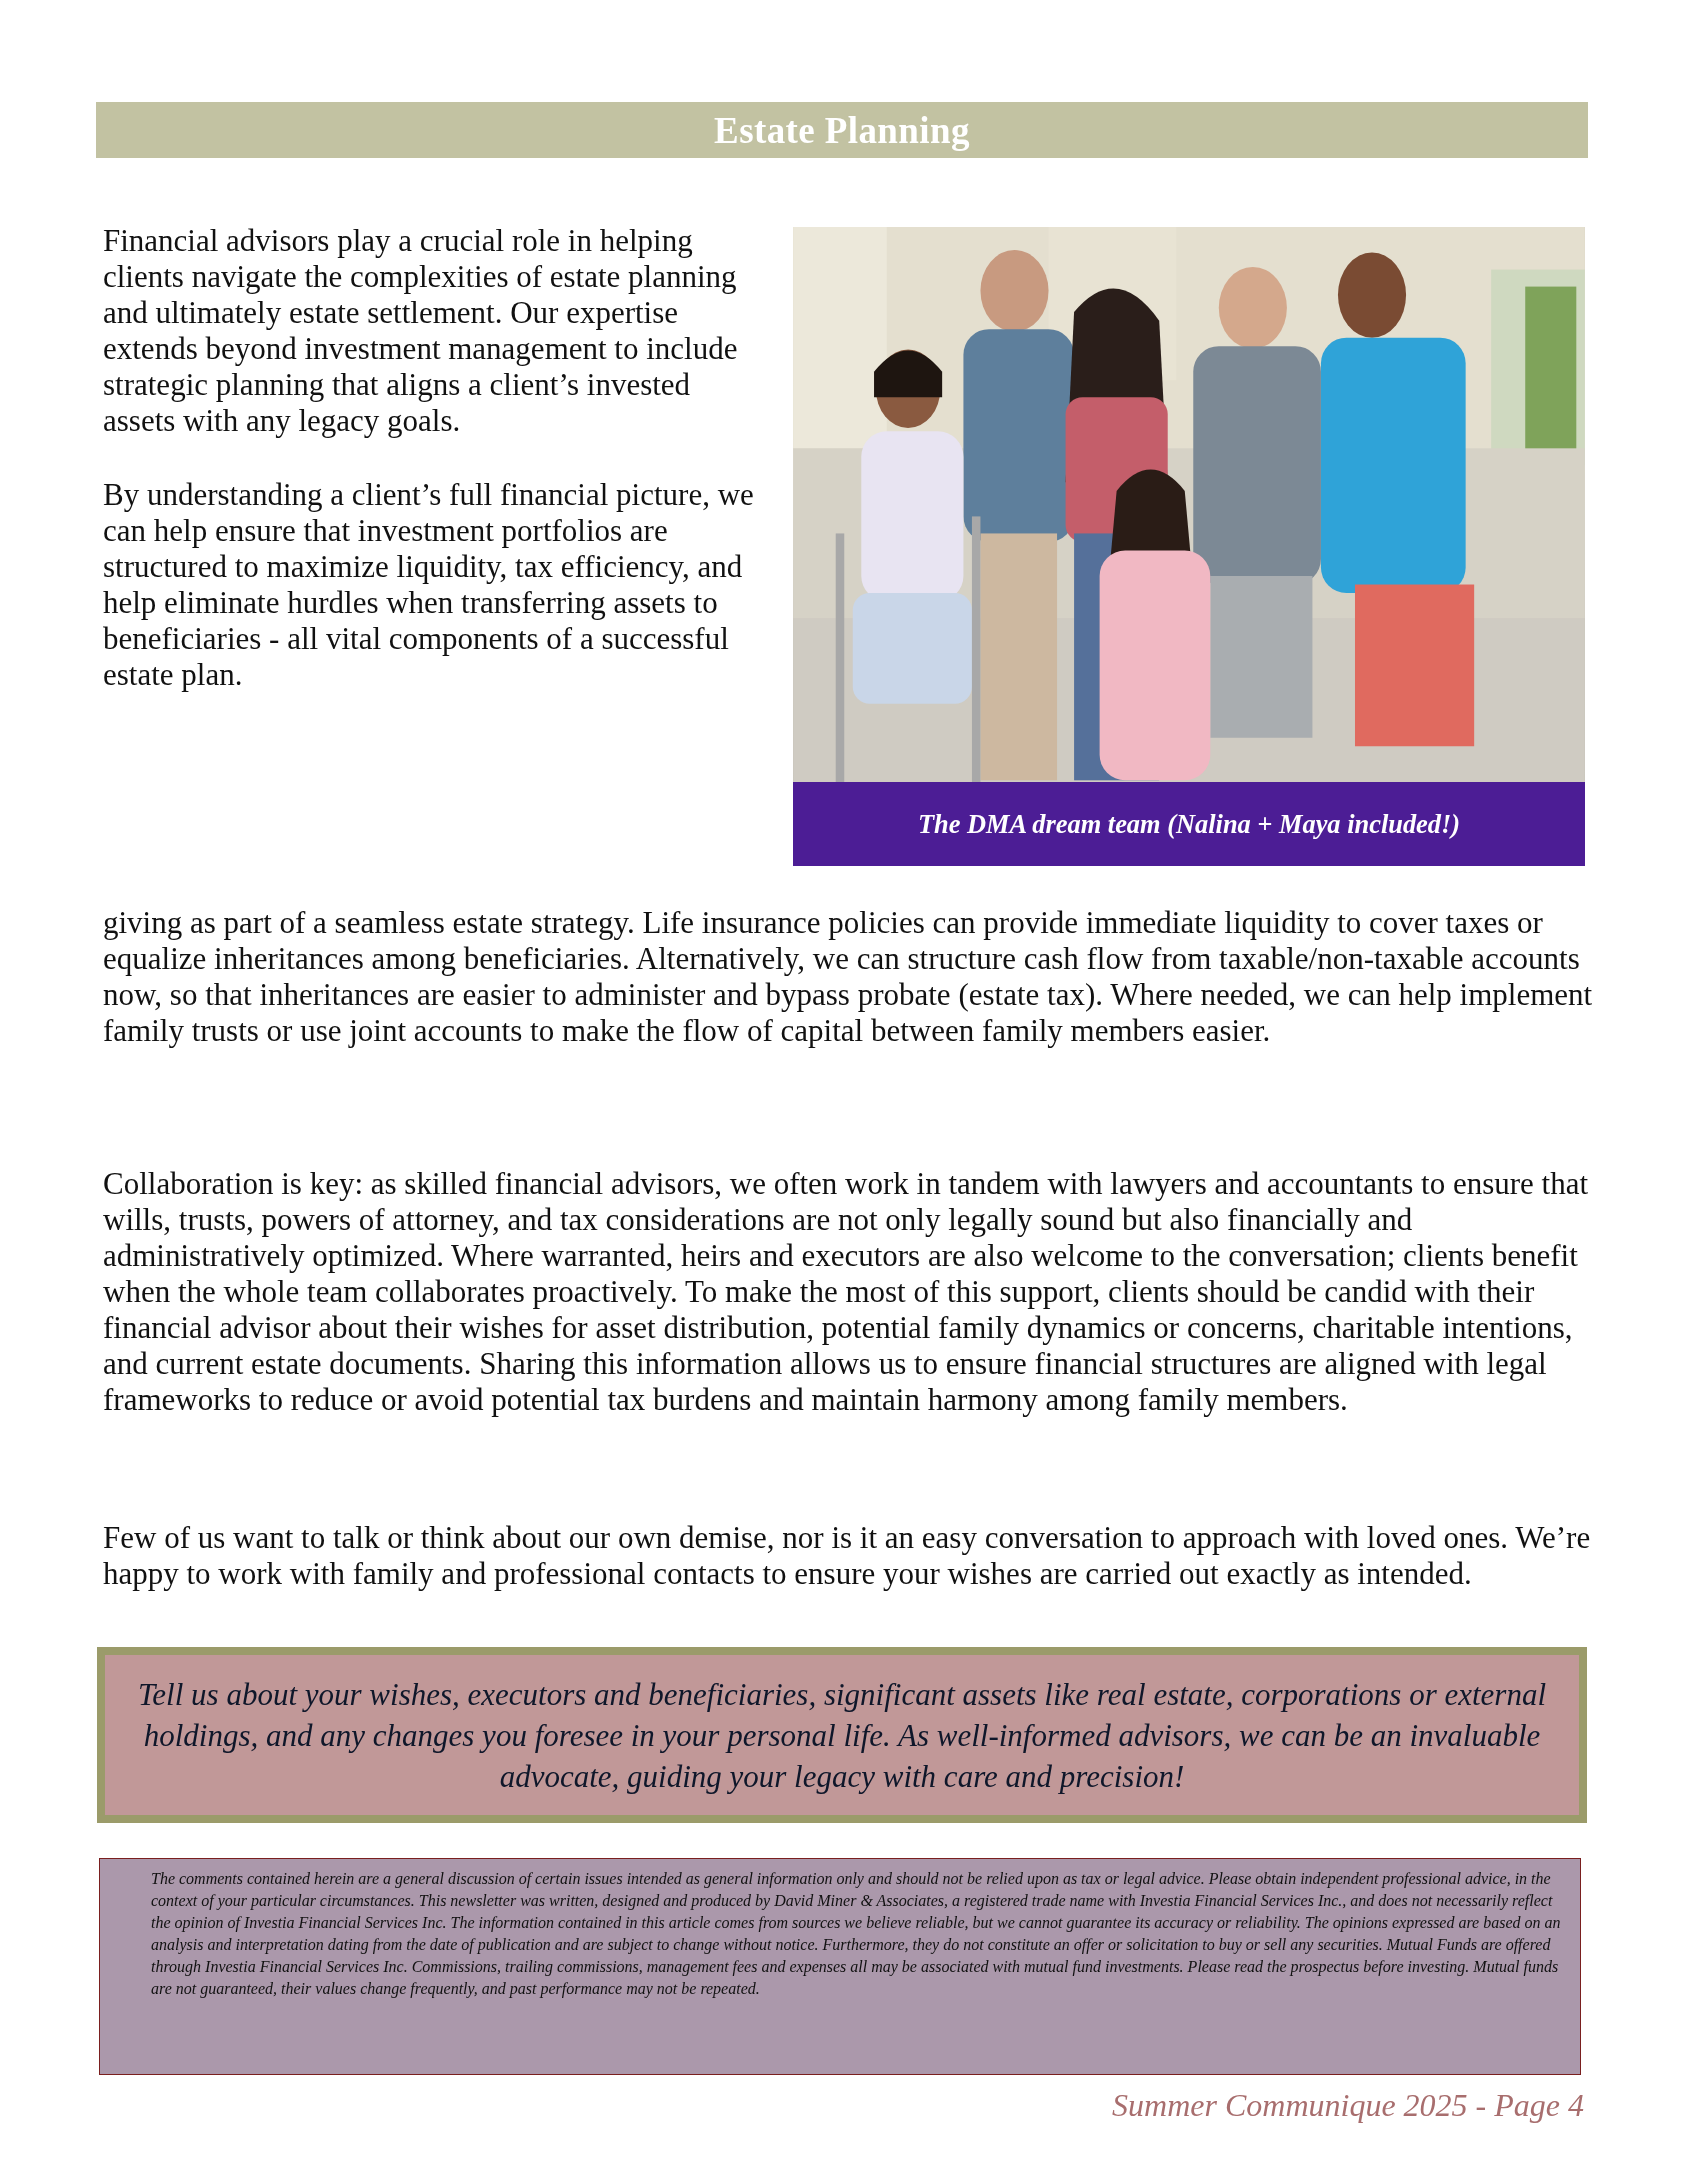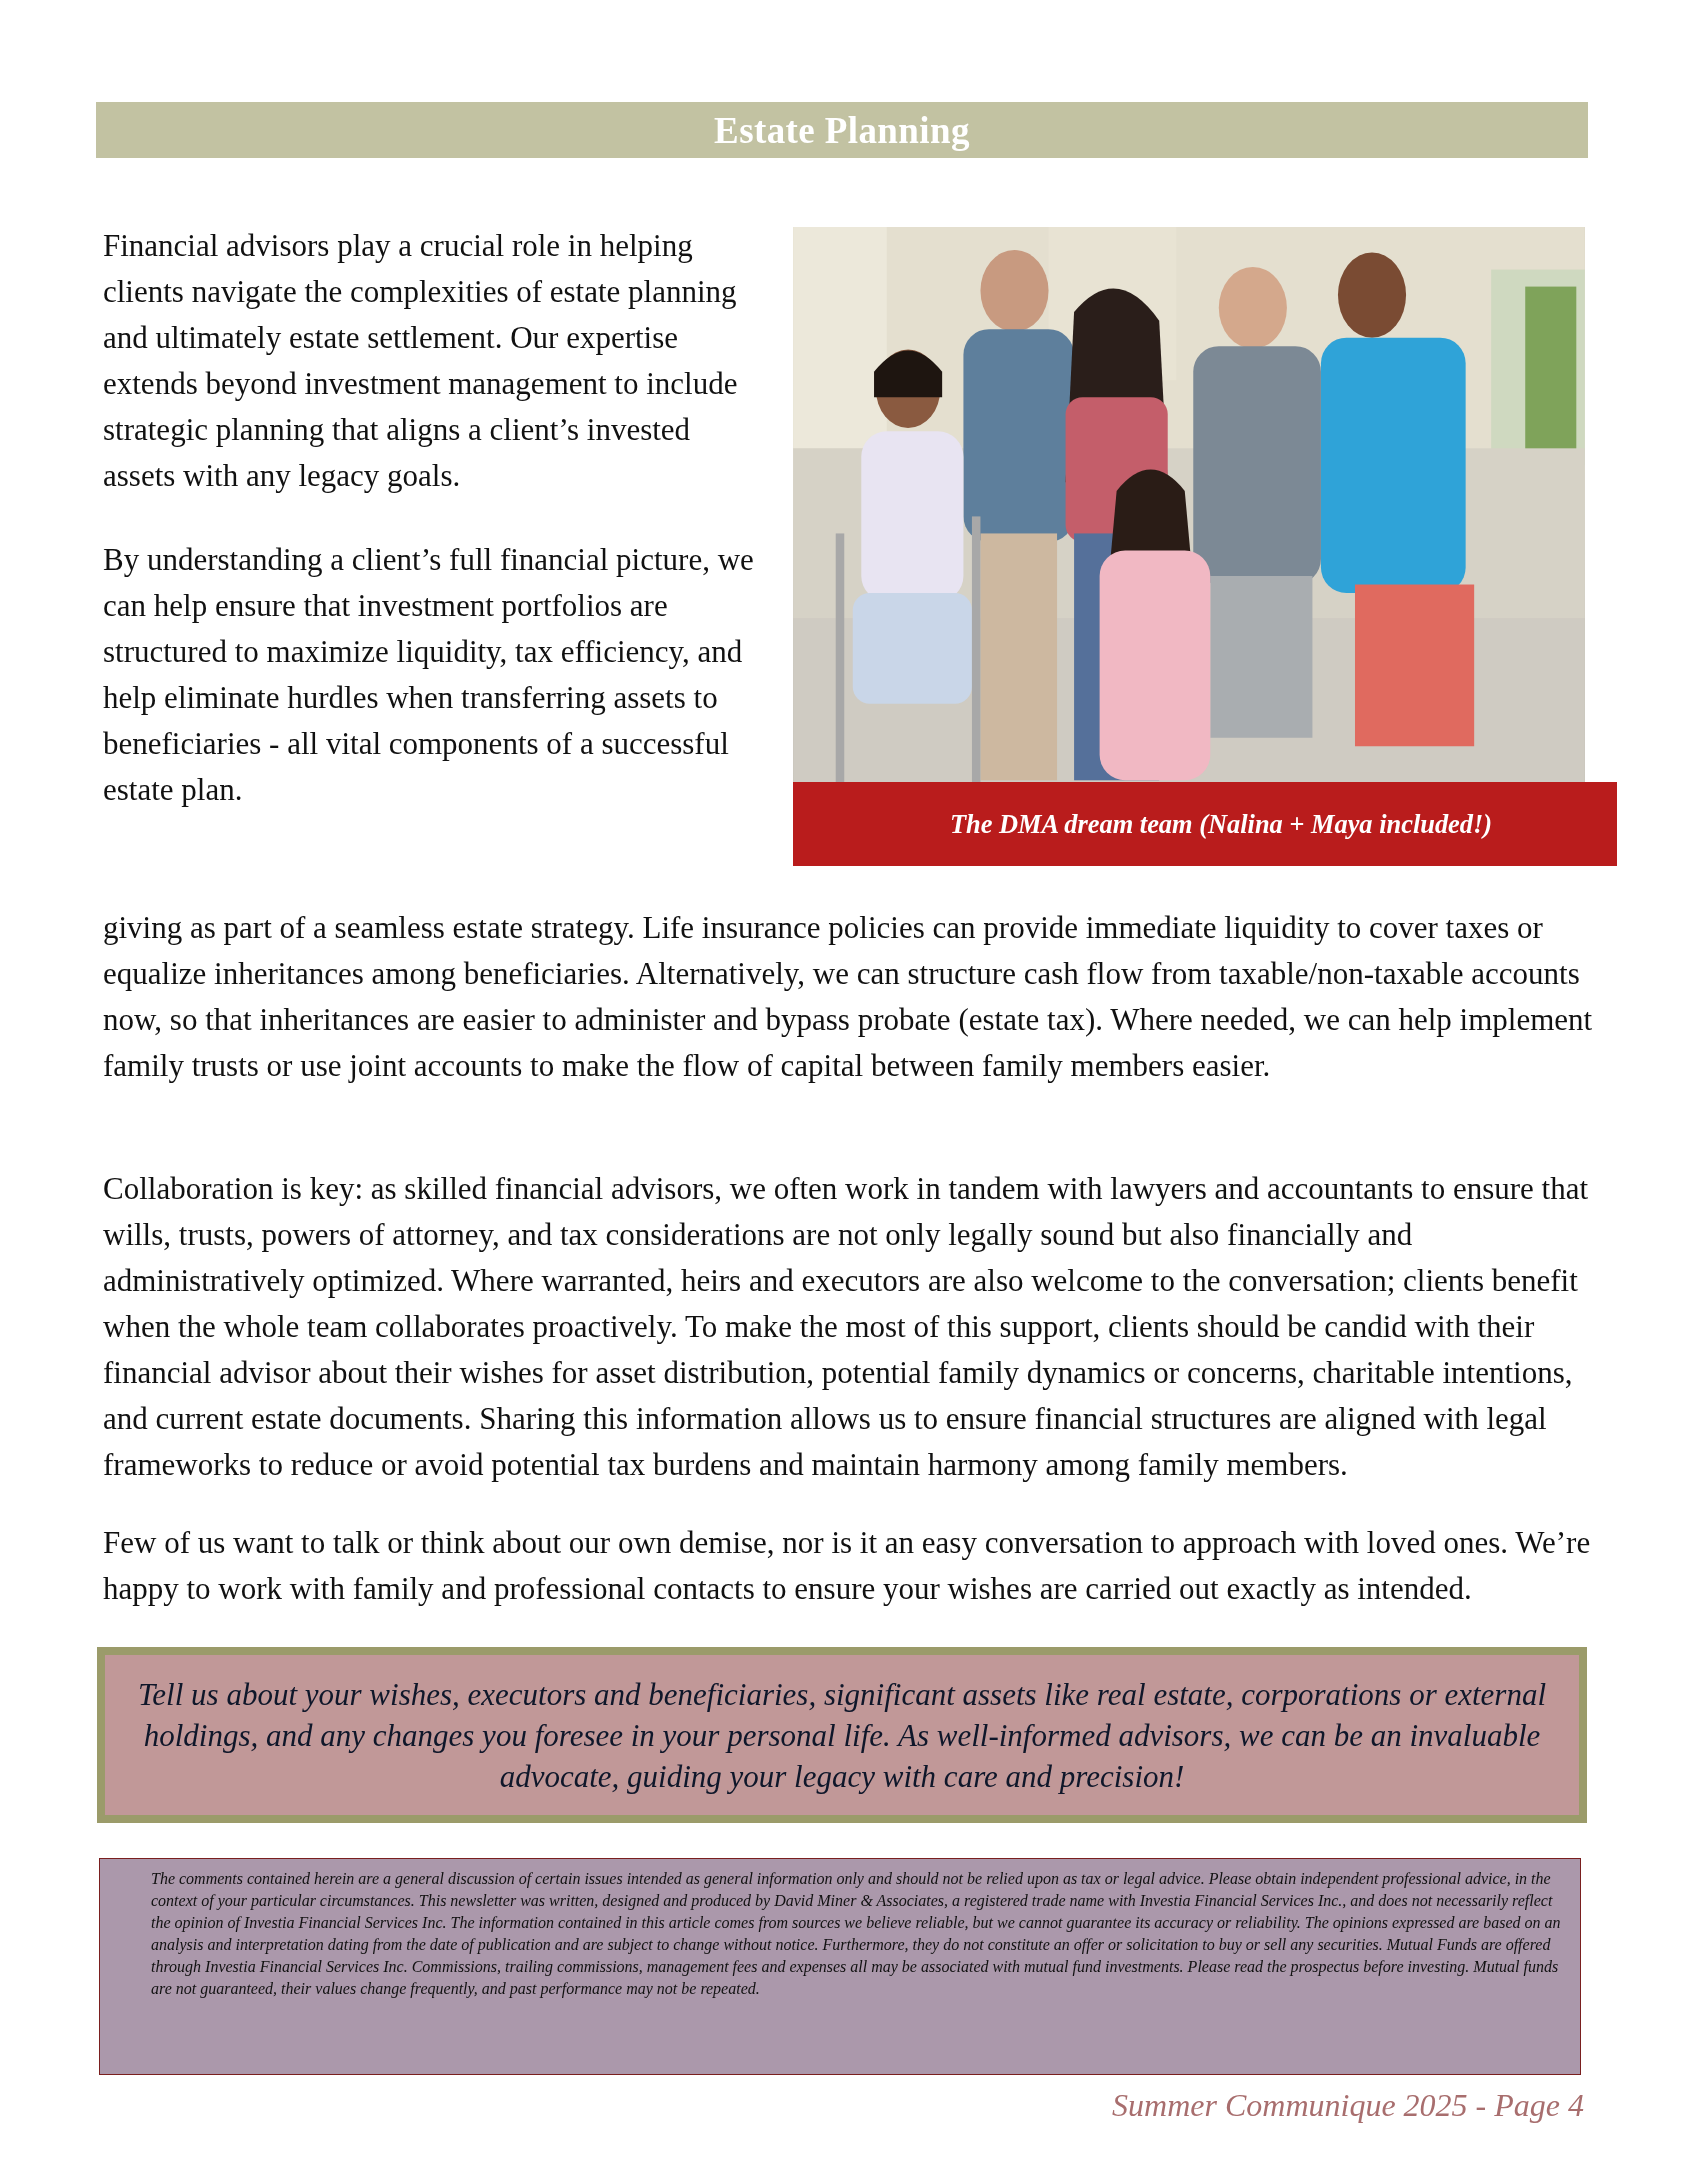--- a/index.html
+++ b/index.html
@@ -18,27 +18,27 @@
   .photo-wrap {
     position: absolute; left: 793px; top: 227px; width: 792px; height: 640px;
   }
   .photo {
     position: absolute; left: 0; top: 0; width: 792px; height: 555px; overflow: hidden;
     background: linear-gradient(180deg, #d9d3c1 0%, #e6e1d3 35%, #c9c6bd 70%, #bdbab2 100%);
   }
   .photo svg { display: block; }
   .caption {
     position: absolute; left: 0; top: 555px; width: 792px; height: 84px;
-    background: #b91c1c; display: flex; align-items: center; justify-content: center; padding-left: 32px;
+    background: #4c1d95; display: flex; align-items: center; justify-content: center;
   }
   .caption span {
     color: #ffffff; font-style: italic; font-weight: bold; font-size: 26.4px;
   }
   .body-text p {
-    margin: 0; font-size: 31px; line-height: 46px;
+    margin: 0; font-size: 31px; line-height: 36px;
   }
   .col-left {
     position: absolute; left: 103px; top: 223px; width: 664px;
   }
   .col-left p { margin-bottom: 38px; }
   .full {
     position: absolute; left: 103px; width: 1491px;
   }
   .quote {
     position: absolute; left: 97px; top: 1647px; width: 1474px; height: 160px;

